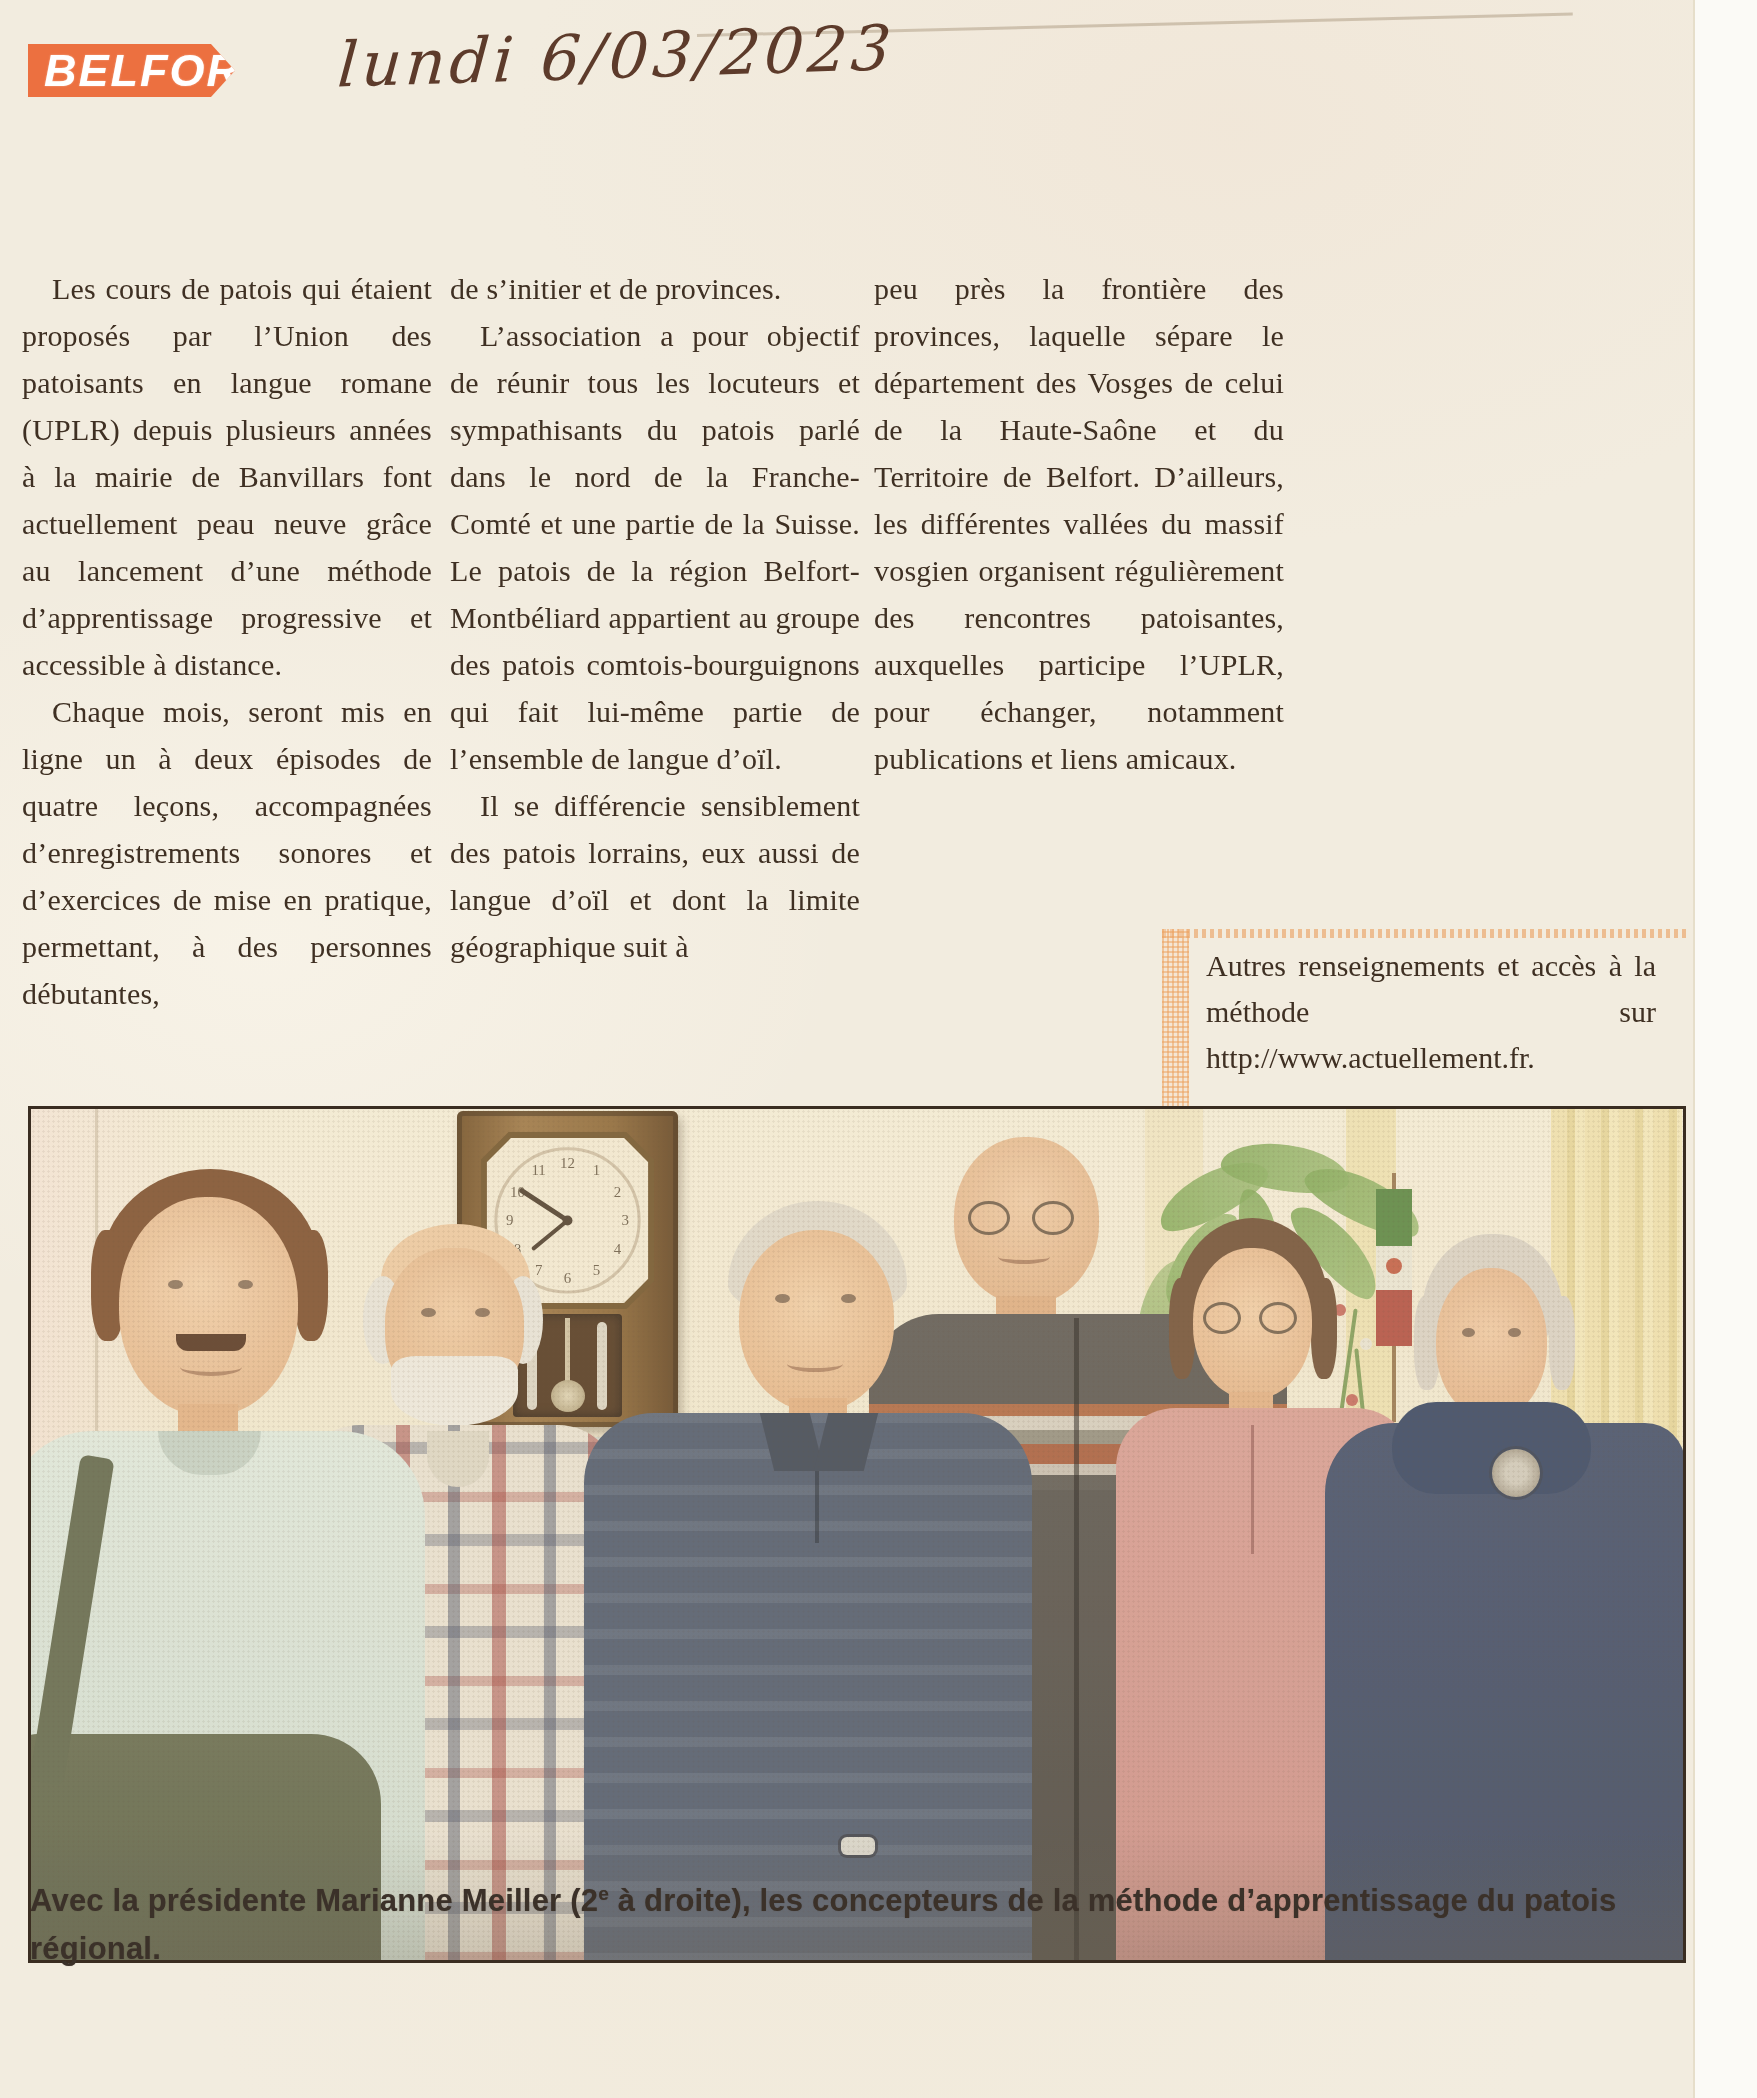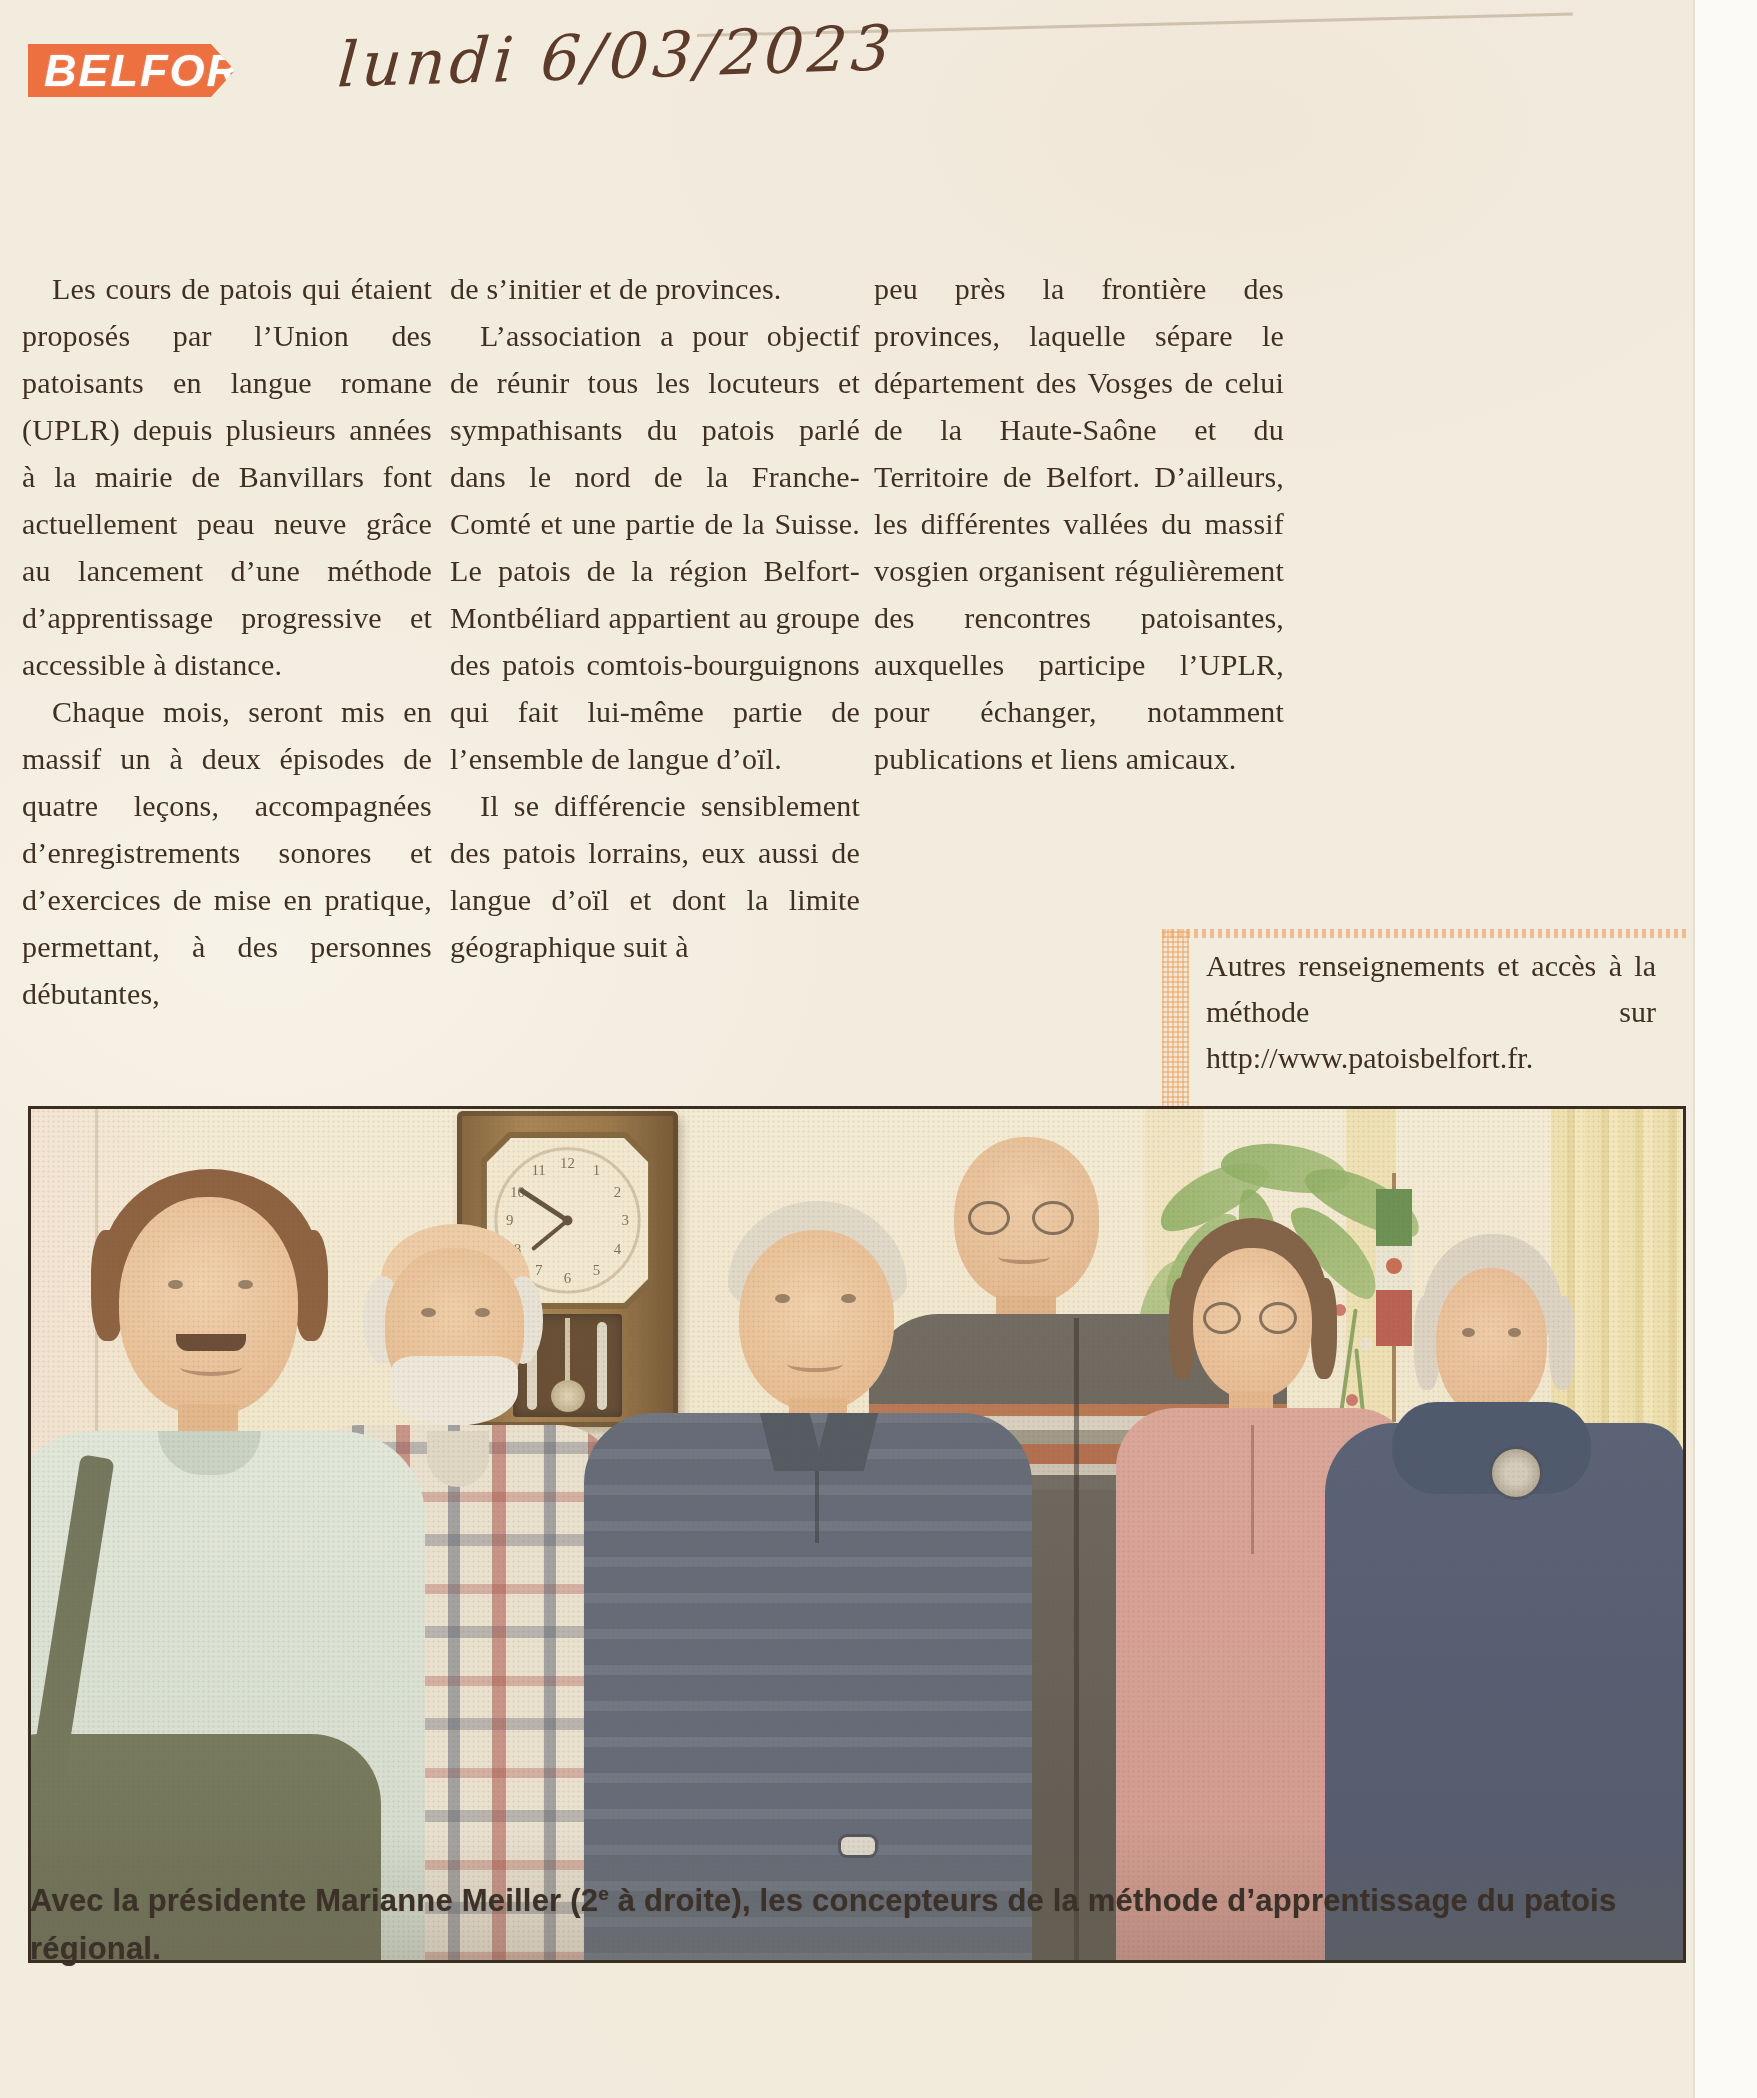--- a/index.html
+++ b/index.html
@@ -193,34 +193,34 @@
 
   <div class="abs crease"></div>
   <div class="abs scan-right"></div>
 
   <div class="abs belfort-tag">BELFORT</div>
   <div class="abs handwriting">lundi 6/03/2023</div>
 
 
   <div class="abs col col-1">
     <p class="indent">Les cours de patois qui étaient proposés par l’Union des patoisants en langue romane (UPLR) depuis plusieurs années à la mairie de Banvillars font actuellement peau neuve grâce au lancement d’une méthode d’apprentissage progressive et accessible à distance.</p>
-    <p class="indent">Chaque mois, seront mis en massif un à deux épisodes de quatre leçons, accompagnées d’enregistrements sonores et d’exercices de mise en pratique, permettant, à des personnes débutantes,</p>
+    <p class="indent">Chaque mois, seront mis en ligne un à deux épisodes de quatre leçons, accompagnées d’enregistrements sonores et d’exercices de mise en pratique, permettant, à des personnes débutantes,</p>
   </div>
   <div class="abs col col-2">
     <p>de s’initier et de provinces.</p>
     <p class="indent">L’association a pour objectif de réunir tous les locuteurs et sympathisants du patois parlé dans le nord de la Franche-Comté et une partie de la Suisse. Le patois de la région Belfort-Montbéliard appartient au groupe des patois comtois-bourguignons qui fait lui-même partie de l’ensemble de langue d’oïl.</p>
     <p class="indent">Il se différencie sensiblement des patois lorrains, eux aussi de langue d’oïl et dont la limite géographique suit à</p>
   </div>
   <div class="abs col col-3">
     <p>peu près la frontière des provinces, laquelle sépare le département des Vosges de celui de la Haute-Saône et du Territoire de Belfort. D’ailleurs, les différentes vallées du massif vosgien organisent régulièrement des rencontres patoisantes, auxquelles participe l’UPLR, pour échanger, notamment publications et liens amicaux.</p>
   </div>
 
   <div class="abs infobox-top"></div>
   <div class="abs infobox-left"></div>
-  <div class="abs infobox-text">Autres renseignements et accès à la méthode sur http://www.patoisbelfort.fr.</div>
+  <div class="abs infobox-text">Autres renseignements et accès à la méthode sur http://www.actuellement.fr.</div>
 
   <div class="abs photo">
     <div class="abs wall" style="inset:0"></div>
     <div class="abs wall-tint"></div>
     <div class="abs door-line"></div>
     <div class="abs doorway"></div>
     <div class="abs curtain"></div>
     <div class="abs trim-a"></div>
     <div class="abs trim-b"></div>
 

